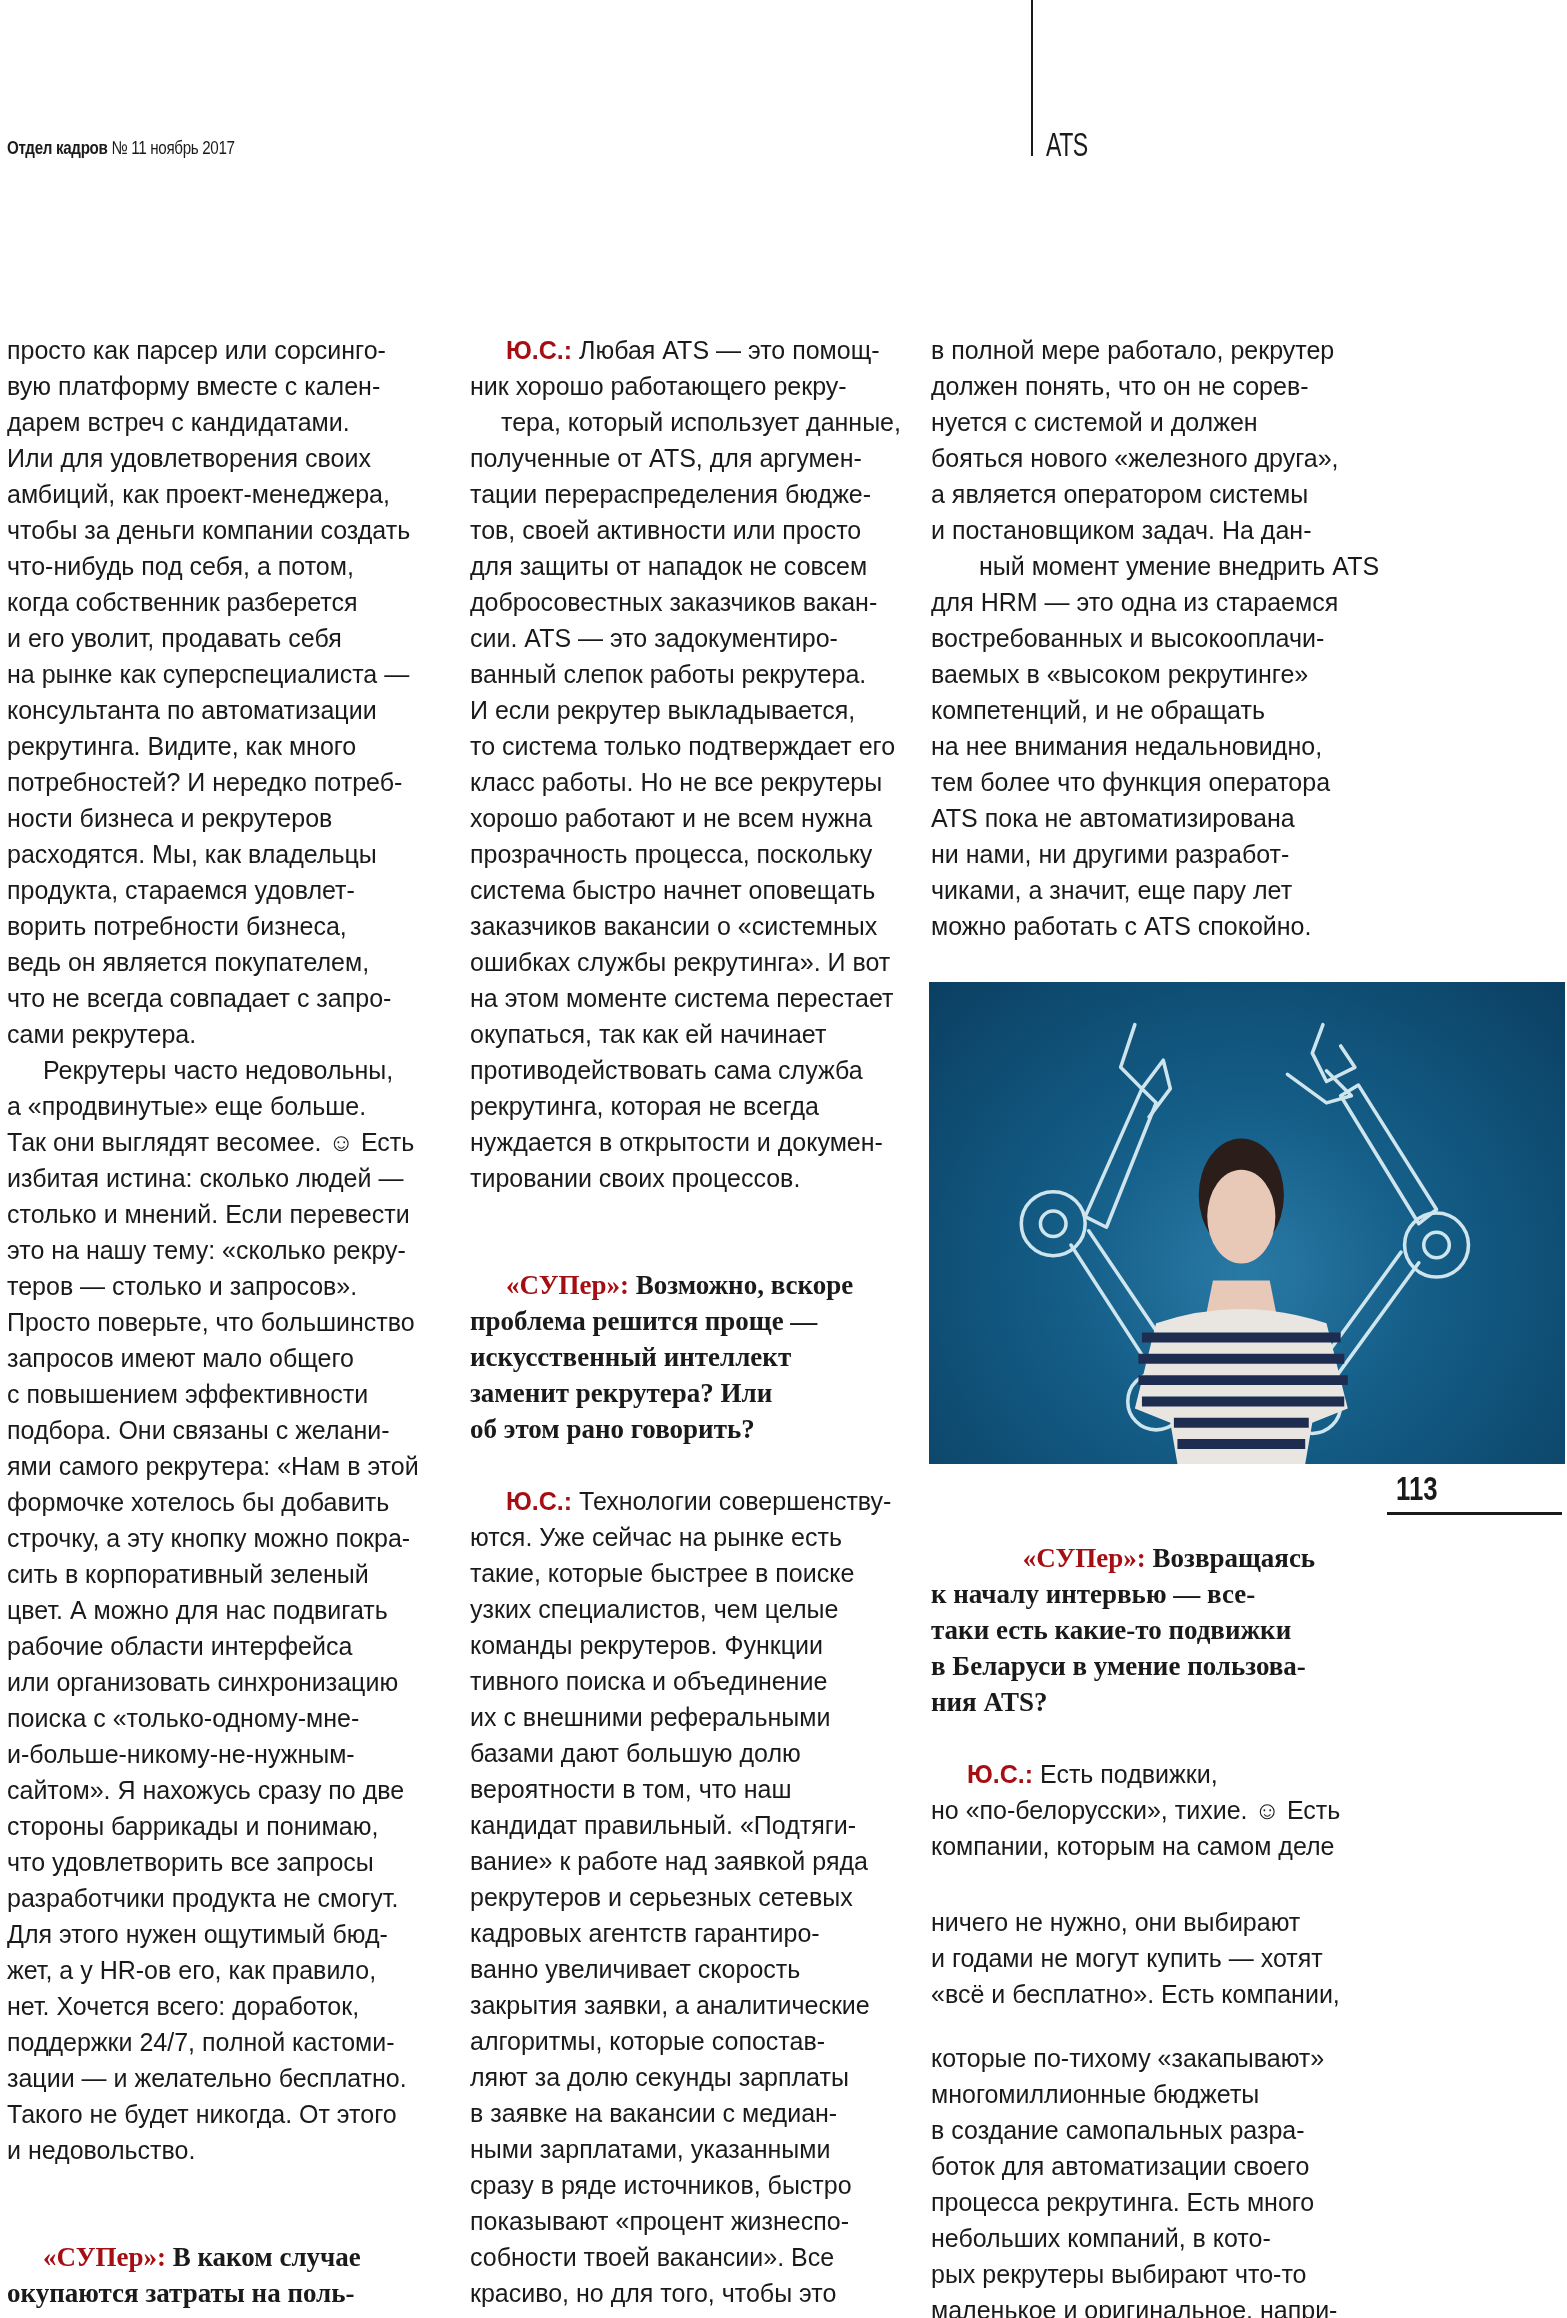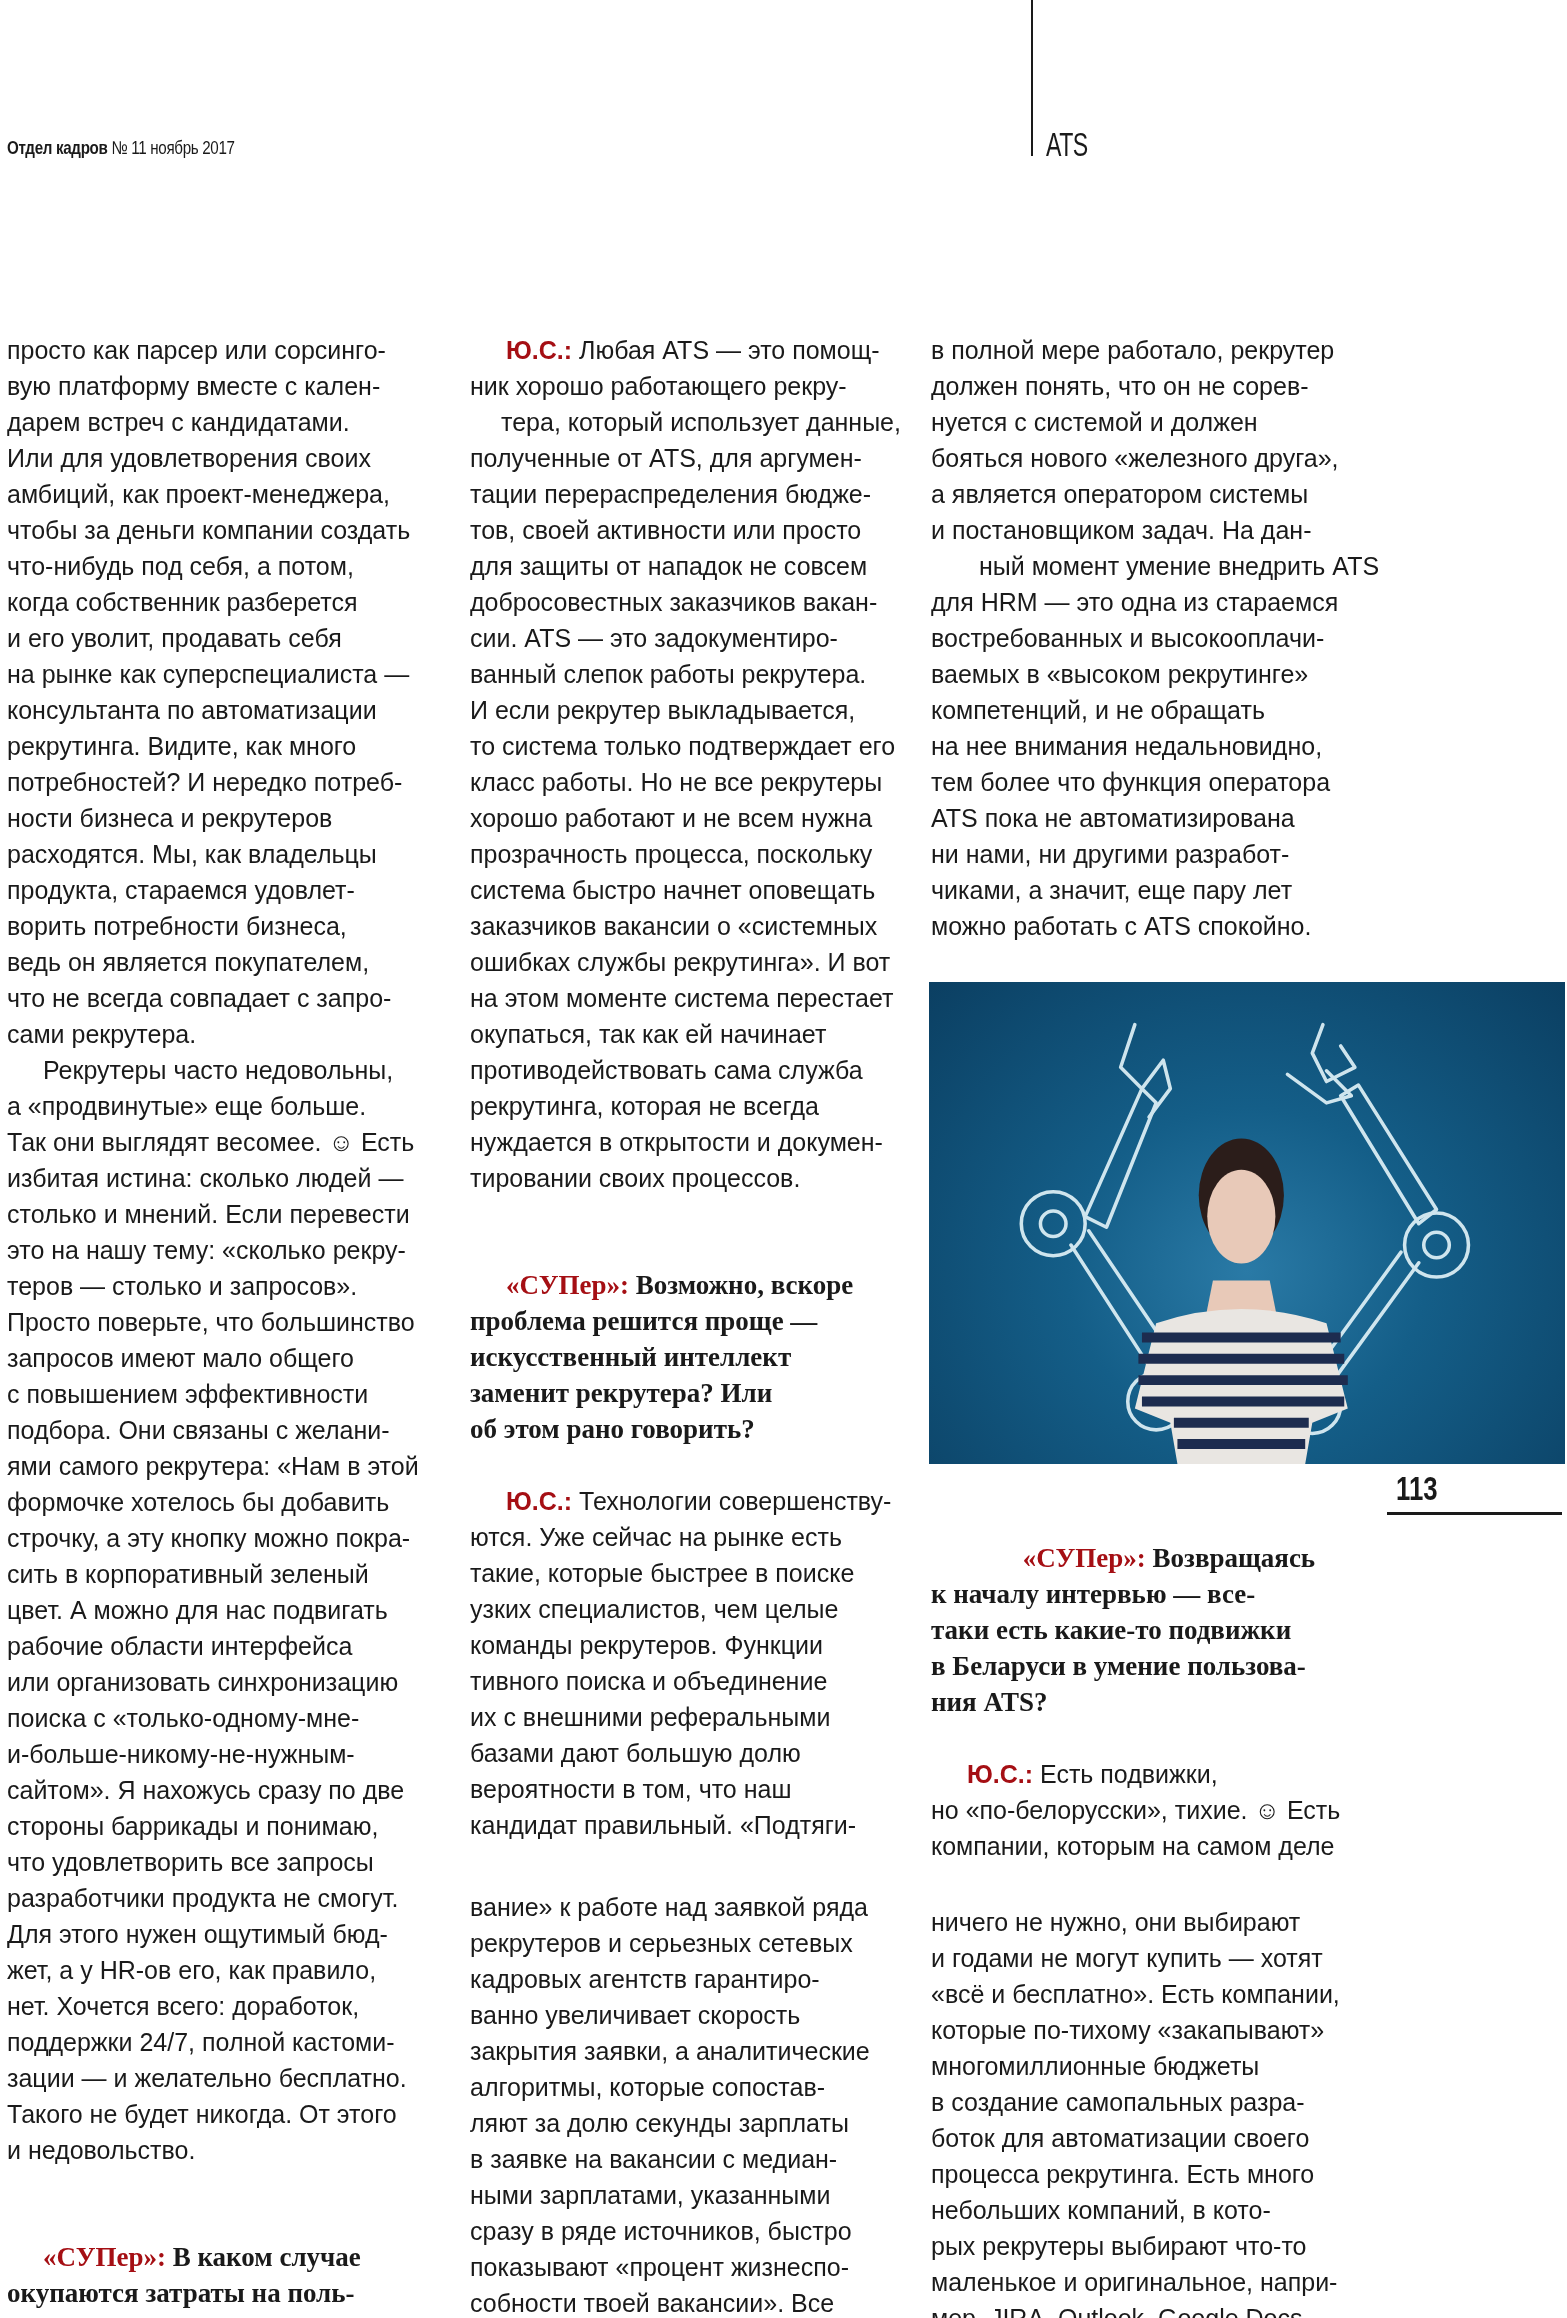--- a/index.html
+++ b/index.html
@@ -179,21 +179,21 @@
     <div>
         <span class="line" style="display: block;">ются. Уже сейчас на рынке есть</span>
         <span class="line" style="display: block;">такие, которые быстрее в поиске</span>
         <span class="line" style="display: block;">узких специалистов, чем целые</span>
         <span class="line" style="display: block;">команды рекрутеров. Функции</span>
         <span class="line" style="display: block;">тивного поиска и объединение</span>
         <span class="line" style="display: block;">их с внешними реферальными</span>
         <span class="line" style="display: block;">базами дают большую долю</span>
         <span class="line" style="display: block;">вероятности в том, что наш</span>
         <span class="line" style="display: block;">кандидат правильный. «Подтяги-</span>
-        <span class="line" style="display: block; margin-top: 46px;">вание» к работе над заявкой ряда</span>
+        <span class="line" style="display: block;">вание» к работе над заявкой ряда</span>
         <span class="line" style="display: block;">рекрутеров и серьезных сетевых</span>
         <span class="line" style="display: block;">кадровых агентств гарантиро-</span>
         <span class="line" style="display: block;">ванно увеличивает скорость</span>
         <span class="line" style="display: block;">закрытия заявки, а аналитические</span>
         <span class="line" style="display: block;">алгоритмы, которые сопостав-</span>
         <span class="line" style="display: block;">ляют за долю секунды зарплаты</span>
         <span class="line" style="display: block;">в заявке на вакансии с медиан-</span>
         <span class="line" style="display: block;">ными зарплатами, указанными</span>
         <span class="line" style="display: block;">сразу в ряде источников, быстро</span>
         <span class="line" style="display: block;">показывают «процент жизнеспо-</span>
@@ -277,21 +277,21 @@
   </div>
   <div class="gap-md"></div>
   <div>
     <span class="line indent" style="display: block;"><span class="spk" style="color: rgb(165, 15, 20);">Ю.С.:</span><span> Есть подвижки,</span></span>
     <div>
         <span class="line" style="display: block;">но «по-белорусски», тихие. ☺ Есть</span>
         <span class="line" style="display: block;">компании, которым на самом деле</span>
         <span class="line" style="display: block; margin-top: 40px;">ничего не нужно, они выбирают</span>
         <span class="line" style="display: block;">и годами не могут купить — хотят</span>
         <span class="line" style="display: block;">«всё и бесплатно». Есть компании,</span>
-        <span class="line" style="display: block;">которые по-тихому «закапывают»</span>
+        <span class="line" style="display: block; margin-top: 28px;">которые по-тихому «закапывают»</span>
         <span class="line" style="display: block;">многомиллионные бюджеты</span>
         <span class="line" style="display: block;">в создание самопальных разра-</span>
         <span class="line" style="display: block;">боток для автоматизации своего</span>
         <span class="line" style="display: block;">процесса рекрутинга. Есть много</span>
         <span class="line" style="display: block;">небольших компаний, в кото-</span>
         <span class="line" style="display: block;">рых рекрутеры выбирают что-то</span>
         <span class="line" style="display: block;">маленькое и оригинальное, напри-</span>
         <span class="line" style="display: block;">мер, JIRA, Outlook, Google Docs</span>
       </div>
     <span class="line" style="display: block;"><span>или 1С.</span><span class="end-mark"></span></span>

